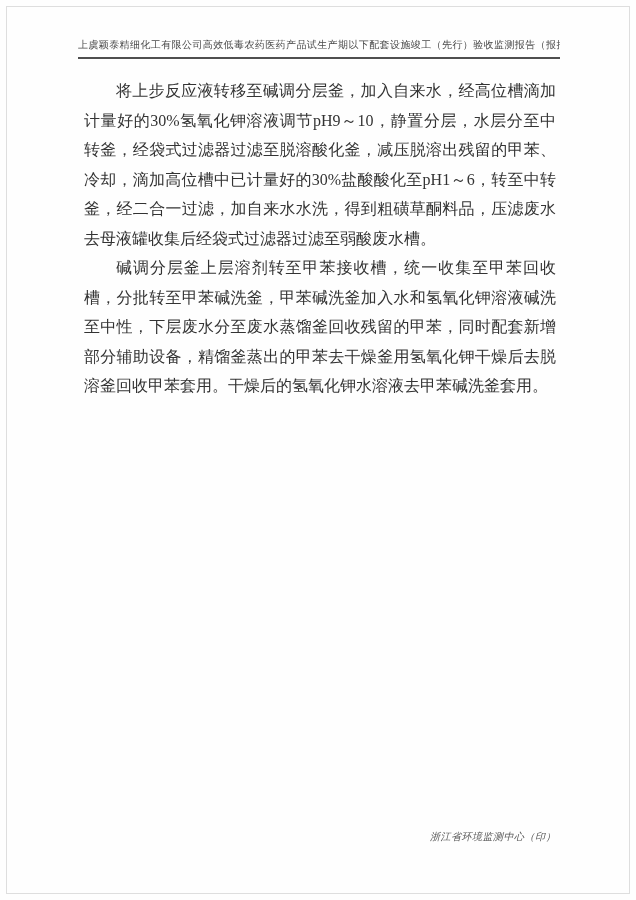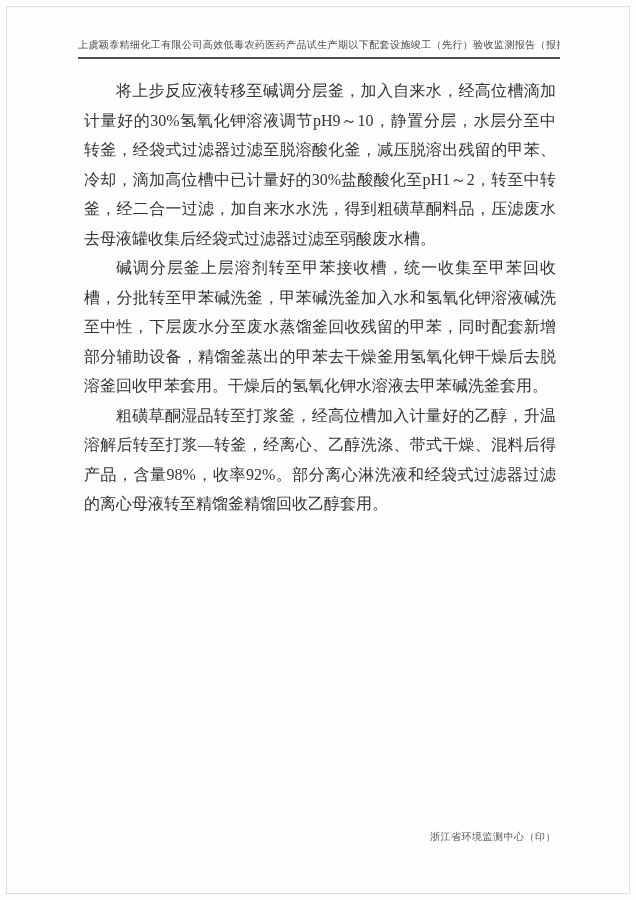--- a/index.html
+++ b/index.html
@@ -47,34 +47,34 @@
     filter:blur(0.35px);
   }
   .page-number{
     position:absolute;left:0;right:0;
     text-align:center;
     letter-spacing:1px;
   }
   .footer-org{
     position:absolute;right:80px;
     letter-spacing:0.5px;
+    font-style:italic;
   }
 </style>
 </head>
 <body>
 
 <div class="page">
 
   <div class="scan-frame"></div>
 
   <div class="header">上虞颖泰精细化工有限公司高效低毒农药医药产品试生产期以下配套设施竣工（先行）验收监测报告（报批稿）</div>
 
   <div class="body-text">
-    <p>将上步反应液转移至碱调分层釜，加入自来水，经高位槽滴加计量好的30%氢氧化钾溶液调节pH9～10，静置分层，水层分至中转釜，经袋式过滤器过滤至脱溶酸化釜，减压脱溶出残留的甲苯、冷却，滴加高位槽中已计量好的30%盐酸酸化至pH1～2，转至中转釜，经二合一过滤，加自来水水洗，得到粗磺草酮料品，压滤废水去母液罐收集后经袋式过滤器过滤至弱酸废水槽。</p>
+    <p>将上步反应液转移至碱调分层釜，加入自来水，经高位槽滴加计量好的30%氢氧化钾溶液调节pH9～10，静置分层，水层分至中转釜，经袋式过滤器过滤至脱溶酸化釜，减压脱溶出残留的甲苯、冷却，滴加高位槽中已计量好的30%盐酸酸化至pH1～6，转至中转釜，经二合一过滤，加自来水水洗，得到粗磺草酮料品，压滤废水去母液罐收集后经袋式过滤器过滤至弱酸废水槽。</p>
     <p>碱调分层釜上层溶剂转至甲苯接收槽，统一收集至甲苯回收槽，分批转至甲苯碱洗釜，甲苯碱洗釜加入水和氢氧化钾溶液碱洗至中性，下层废水分至废水蒸馏釜回收残留的甲苯，同时配套新增部分辅助设备，精馏釜蒸出的甲苯去干燥釜用氢氧化钾干燥后去脱溶釜回收甲苯套用。干燥后的氢氧化钾水溶液去甲苯碱洗釜套用。</p>
-    <p>粗磺草酮湿品转至打浆釜，经高位槽加入计量好的乙醇，升温溶解后转至打浆—转釜，经离心、乙醇洗涤、带式干燥、混料后得产品，含量98%，收率92%。部分离心淋洗液和经袋式过滤器过滤的离心母液转至精馏釜精馏回收乙醇套用。</p>
   </div>
 
   <div class="footer">
     <div class="footer-org">浙江省环境监测中心（印）</div>
   </div>
 
 </div>
 
 </body></html>

